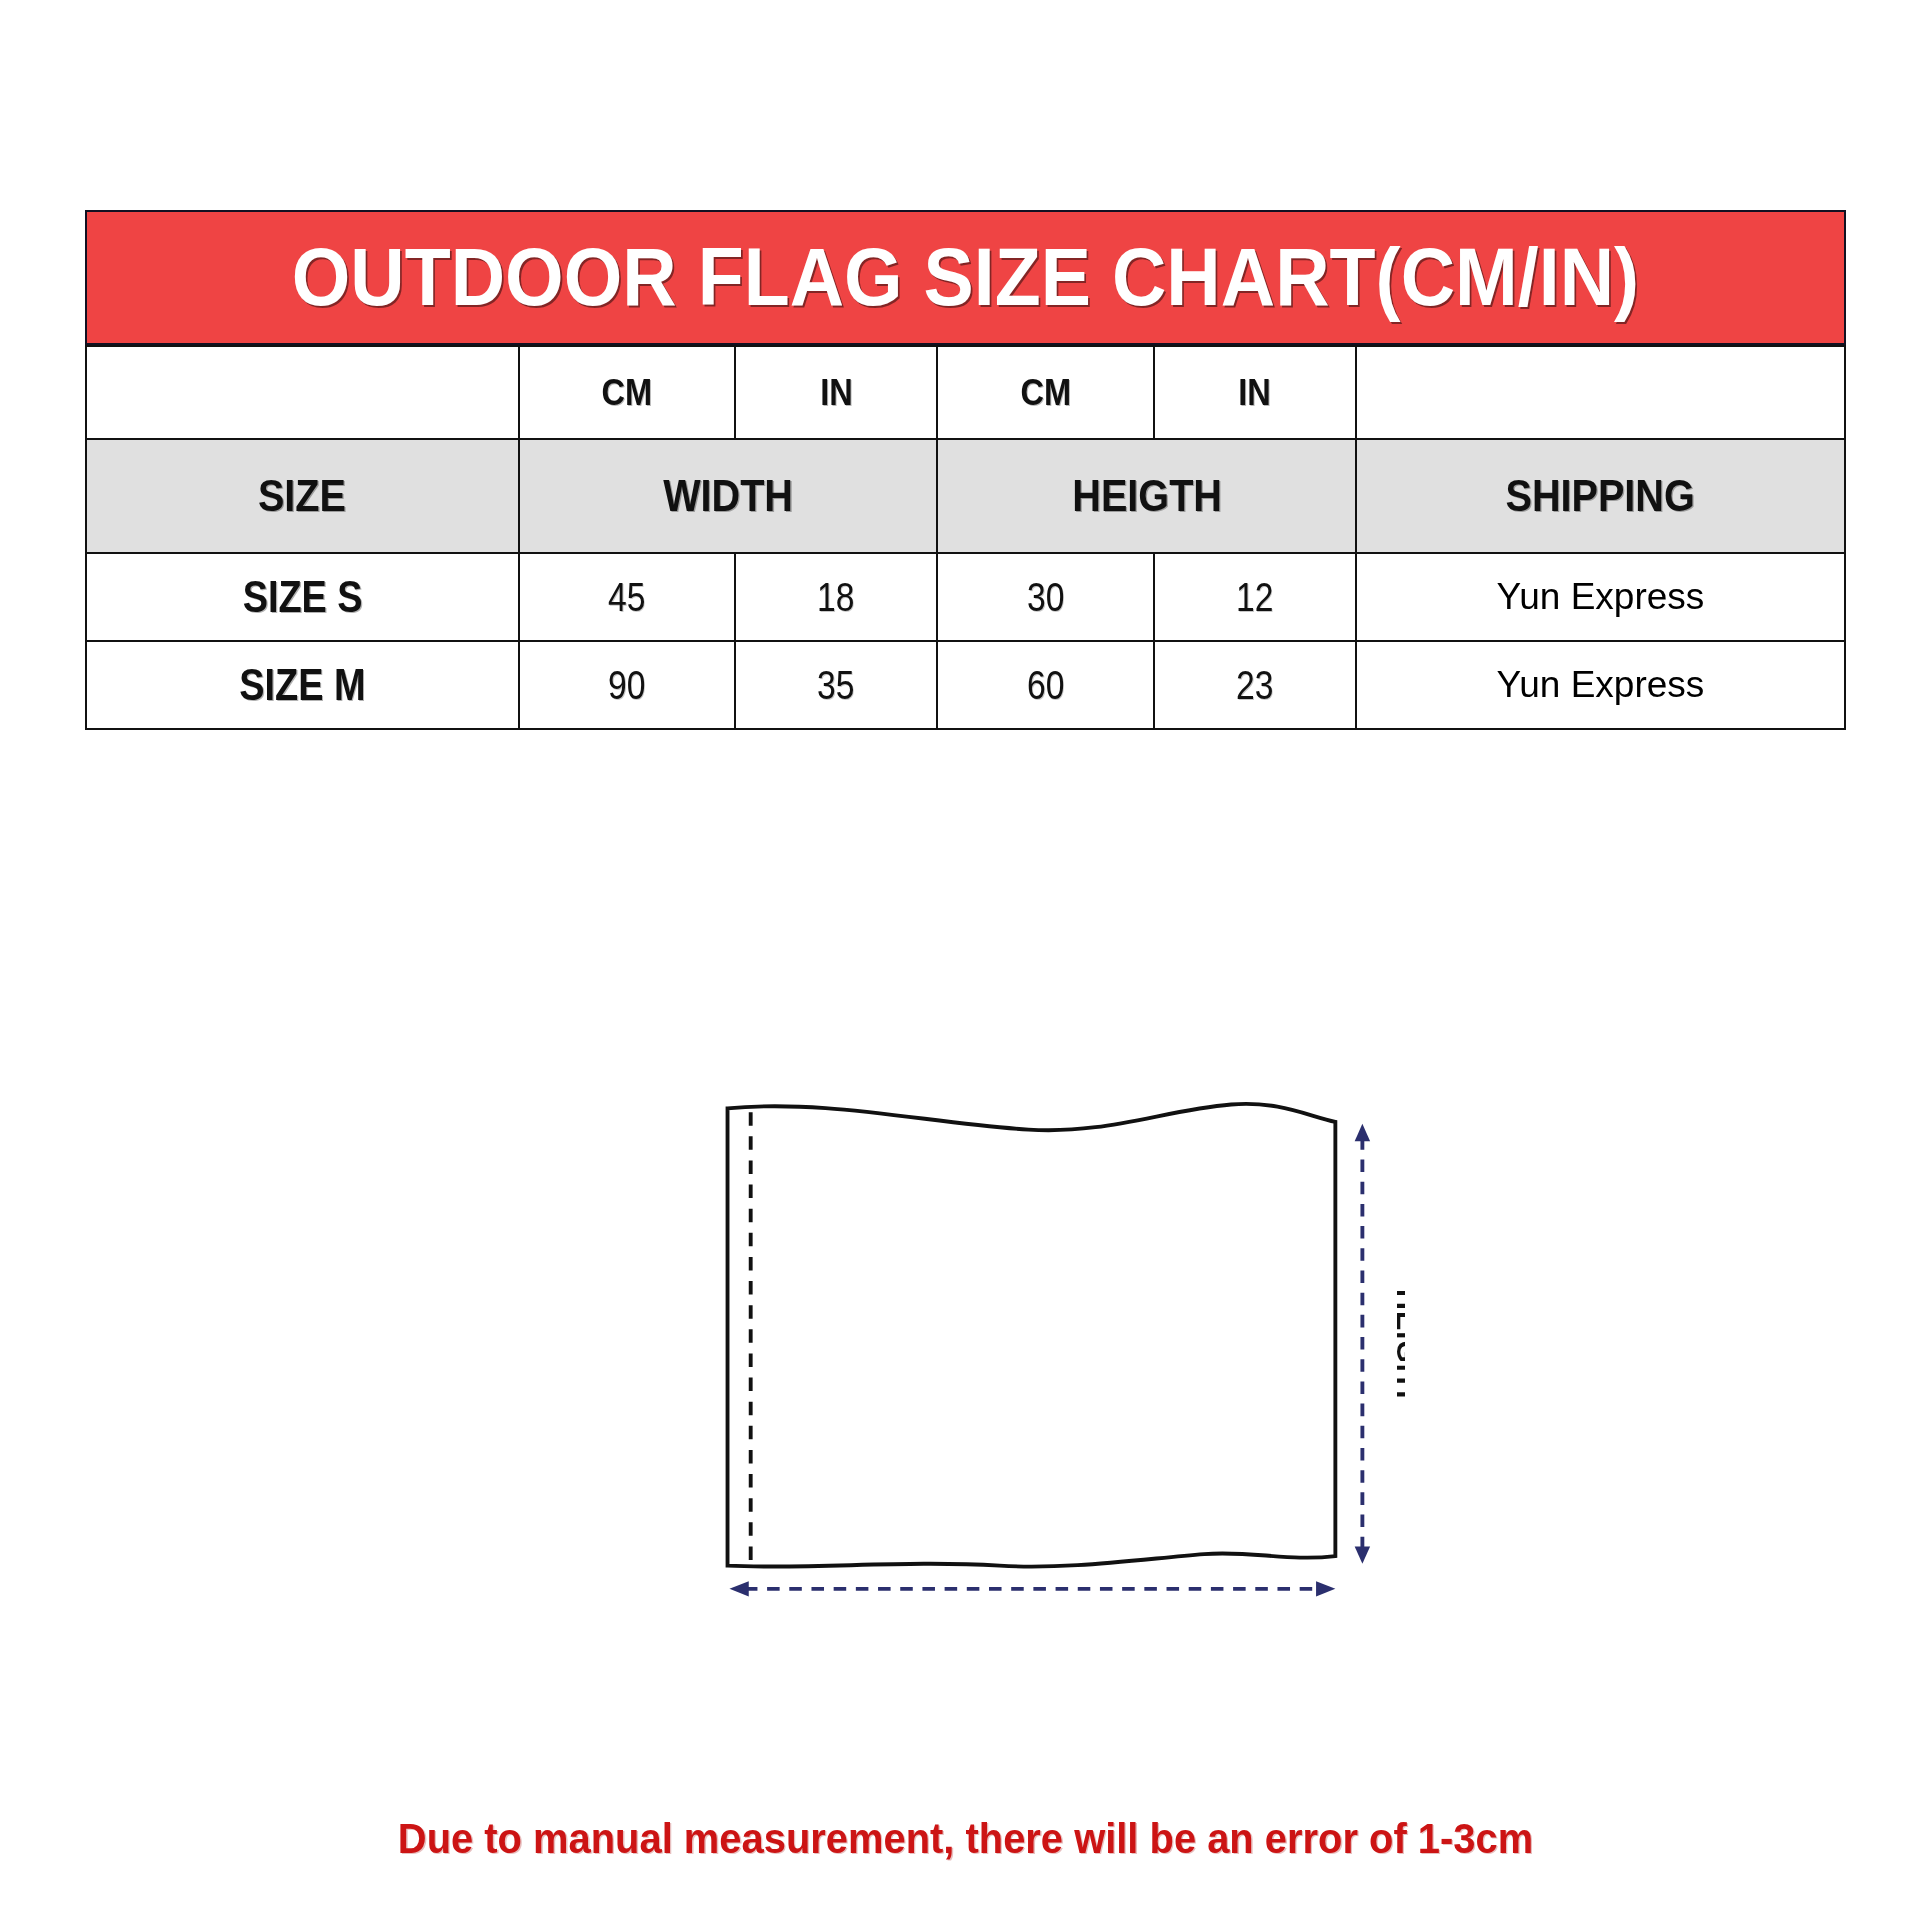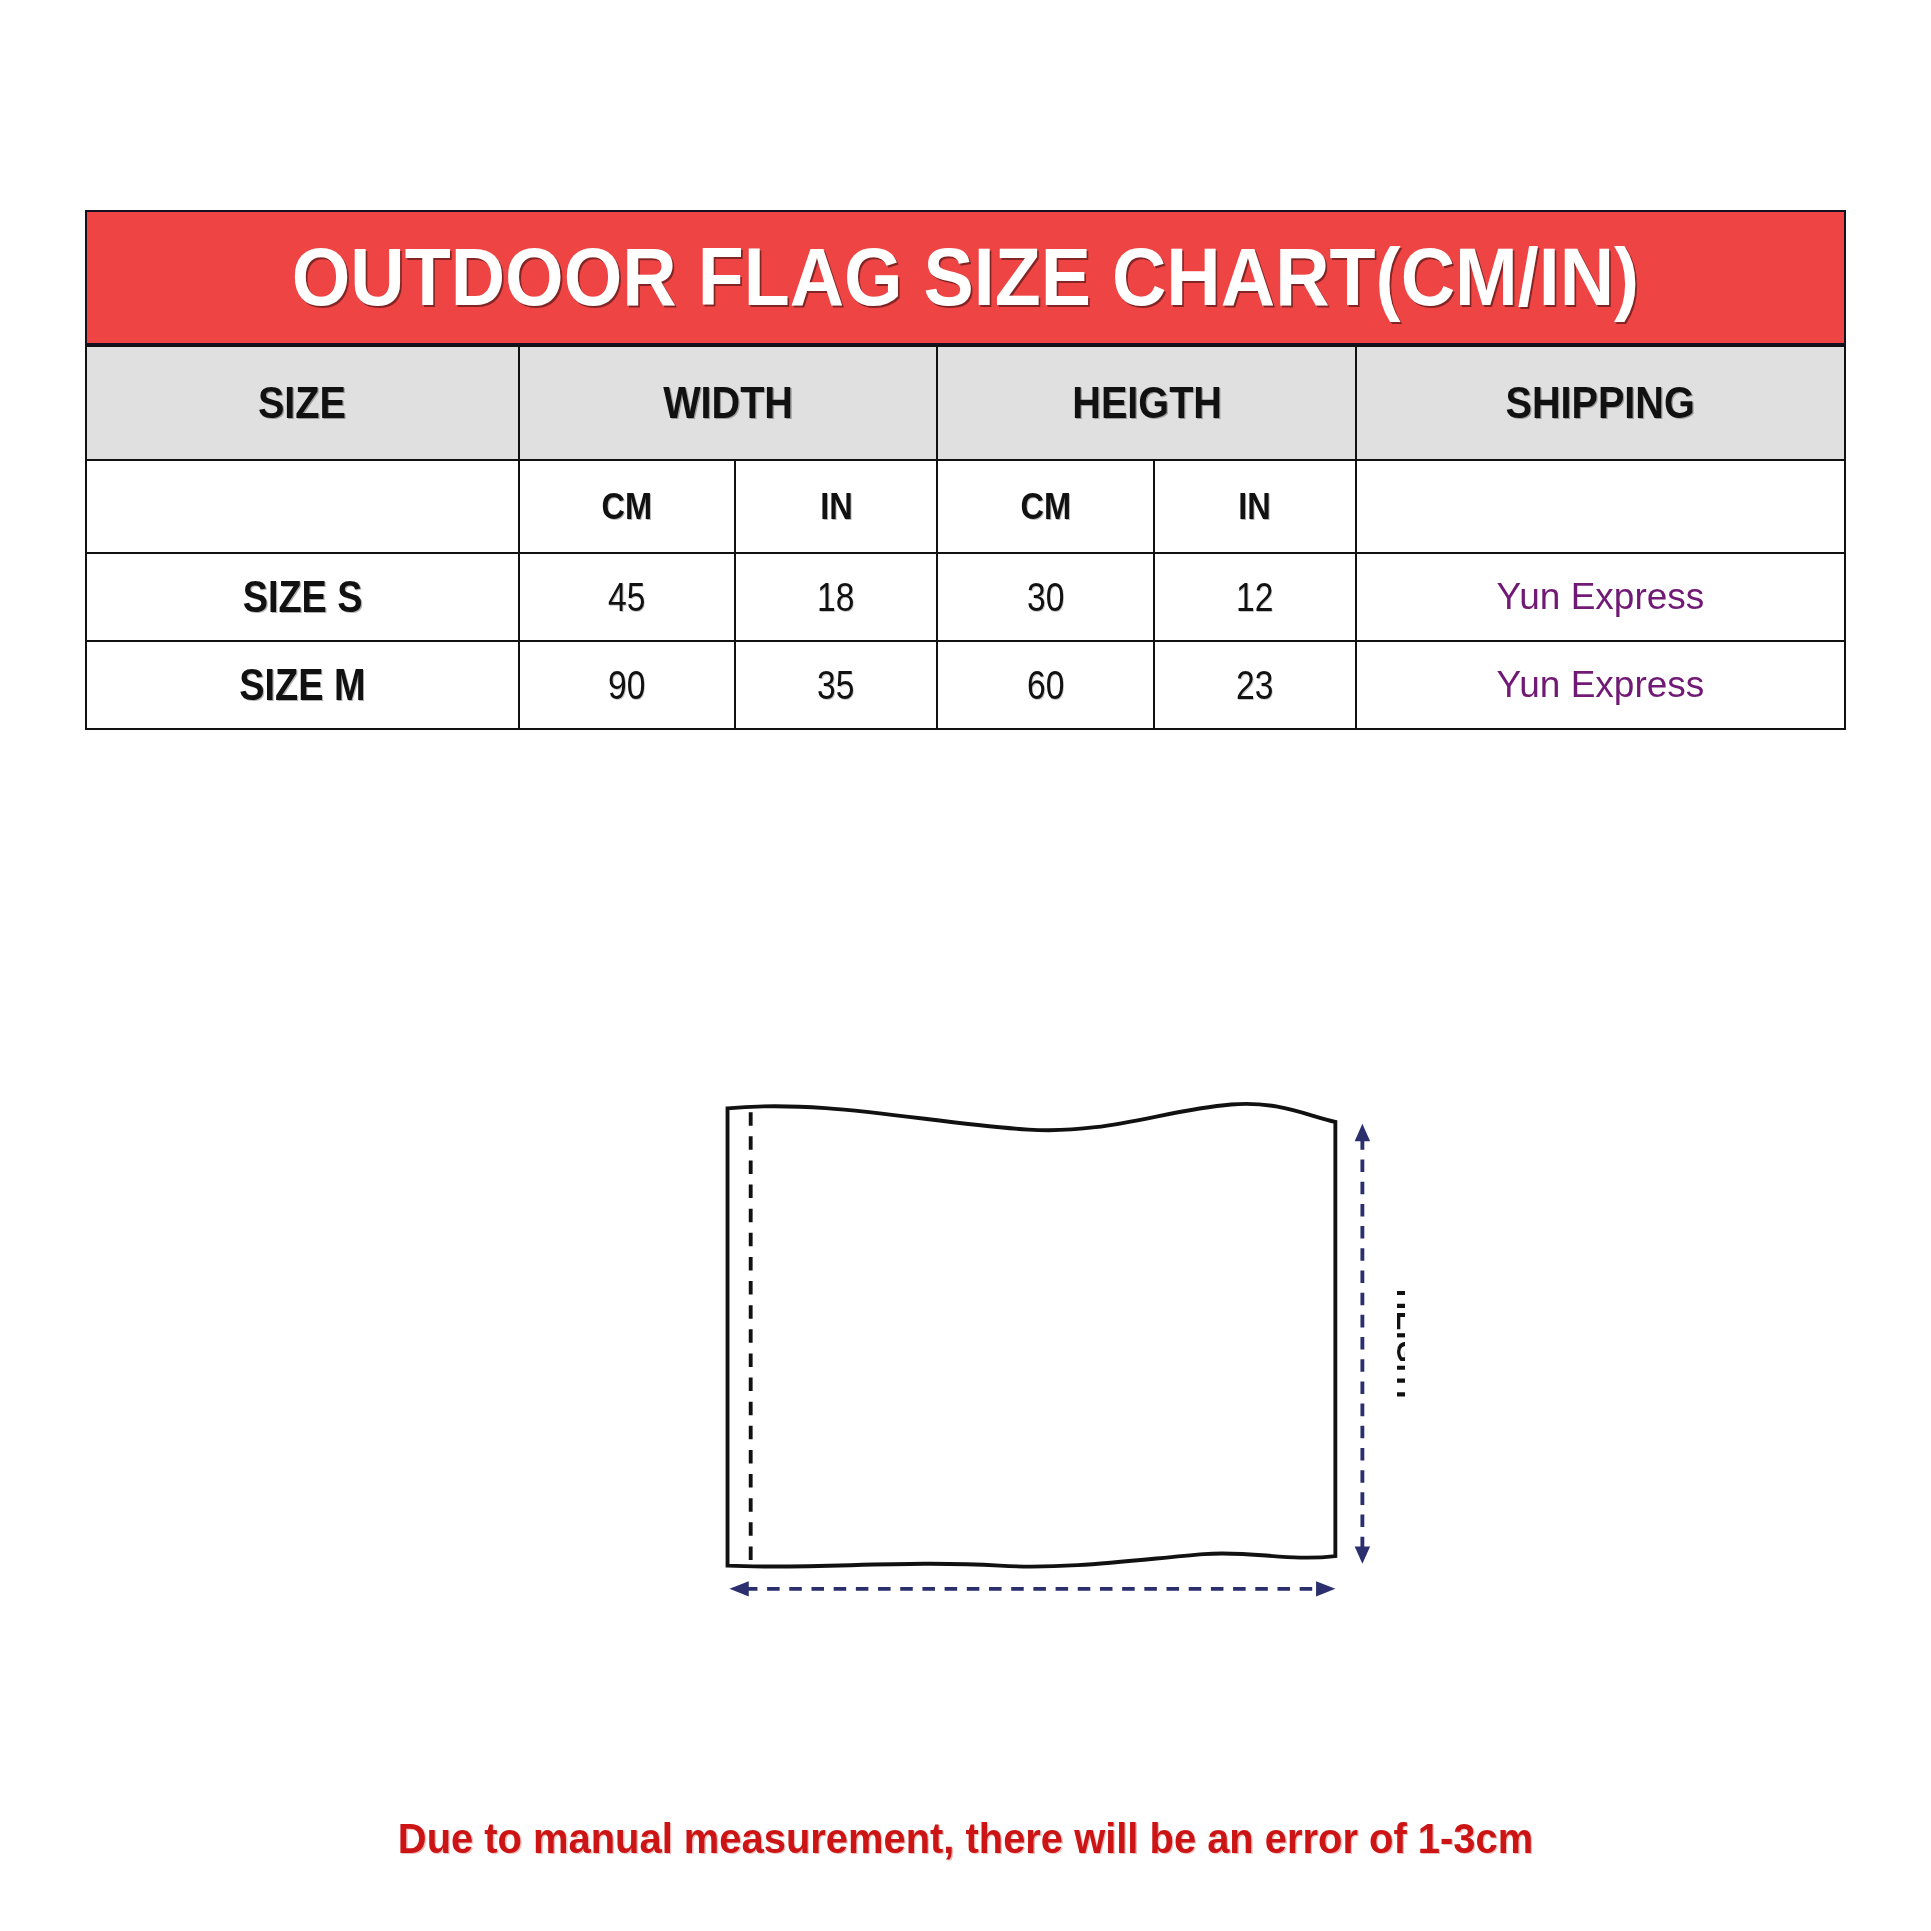--- a/index.html
+++ b/index.html
@@ -110,21 +110,21 @@
     font-weight: normal;
     color: #111111;
     transform: scaleX(0.82);
     display: inline-block;
     text-shadow: 1px 1px 0 rgba(0,0,0,0.22);
   }
   .ship-val {
     font-family: "Liberation Sans", sans-serif;
     font-size: 37px;
     font-weight: normal;
-    color: #701a75;
+    color: #000000;
   }
 
   
   .diagram {
     position: absolute;
     left: 710px;
     top: 1091px;
     width: 695px;
     height: 521px;
   }
@@ -168,52 +168,52 @@
       <colgroup>
         <col style="width:24.6%">
         <col style="width:12.3%">
         <col style="width:11.5%">
         <col style="width:12.3%">
         <col style="width:11.5%">
         <col style="width:27.8%">
       </colgroup>
       <tbody>
         <tr>
+          <td class="unit-cell">
+            <span class="lbl"></span>
+          </td>
+          <td class="unit-cell">
+            <span class="lbl">CM</span>
+          </td>
+          <td class="unit-cell">
+            <span class="lbl">IN</span>
+          </td>
+          <td class="unit-cell">
+            <span class="lbl">CM</span>
+          </td>
+          <td class="unit-cell">
+            <span class="lbl">IN</span>
+          </td>
+          <td class="unit-cell">
+            <span class="lbl"></span>
+          </td>
+        </tr>
+
+        <tr>
           <td class="hdr-cell">
             <span class="lbl">SIZE</span>
           </td>
           <td class="hdr-cell" colspan="2">
             <span class="lbl">WIDTH</span>
           </td>
           <td class="hdr-cell" colspan="2">
             <span class="lbl">HEIGTH</span>
           </td>
           <td class="hdr-cell">
             <span class="lbl">SHIPPING</span>
-          </td>
-        </tr>
-
-        <tr>
-          <td class="unit-cell">
-            <span class="lbl"></span>
-          </td>
-          <td class="unit-cell">
-            <span class="lbl">CM</span>
-          </td>
-          <td class="unit-cell">
-            <span class="lbl">IN</span>
-          </td>
-          <td class="unit-cell">
-            <span class="lbl">CM</span>
-          </td>
-          <td class="unit-cell">
-            <span class="lbl">IN</span>
-          </td>
-          <td class="unit-cell">
-            <span class="lbl"></span>
           </td>
         </tr>
 
         <tr class="data-row">
           <td><span class="size-label">SIZE S</span></td>
           <td><span class="num-val">45</span></td>
           <td><span class="num-val">18</span></td>
           <td><span class="num-val">30</span></td>
           <td><span class="num-val">12</span></td>
           <td><span class="ship-val">Yun Express</span></td>

